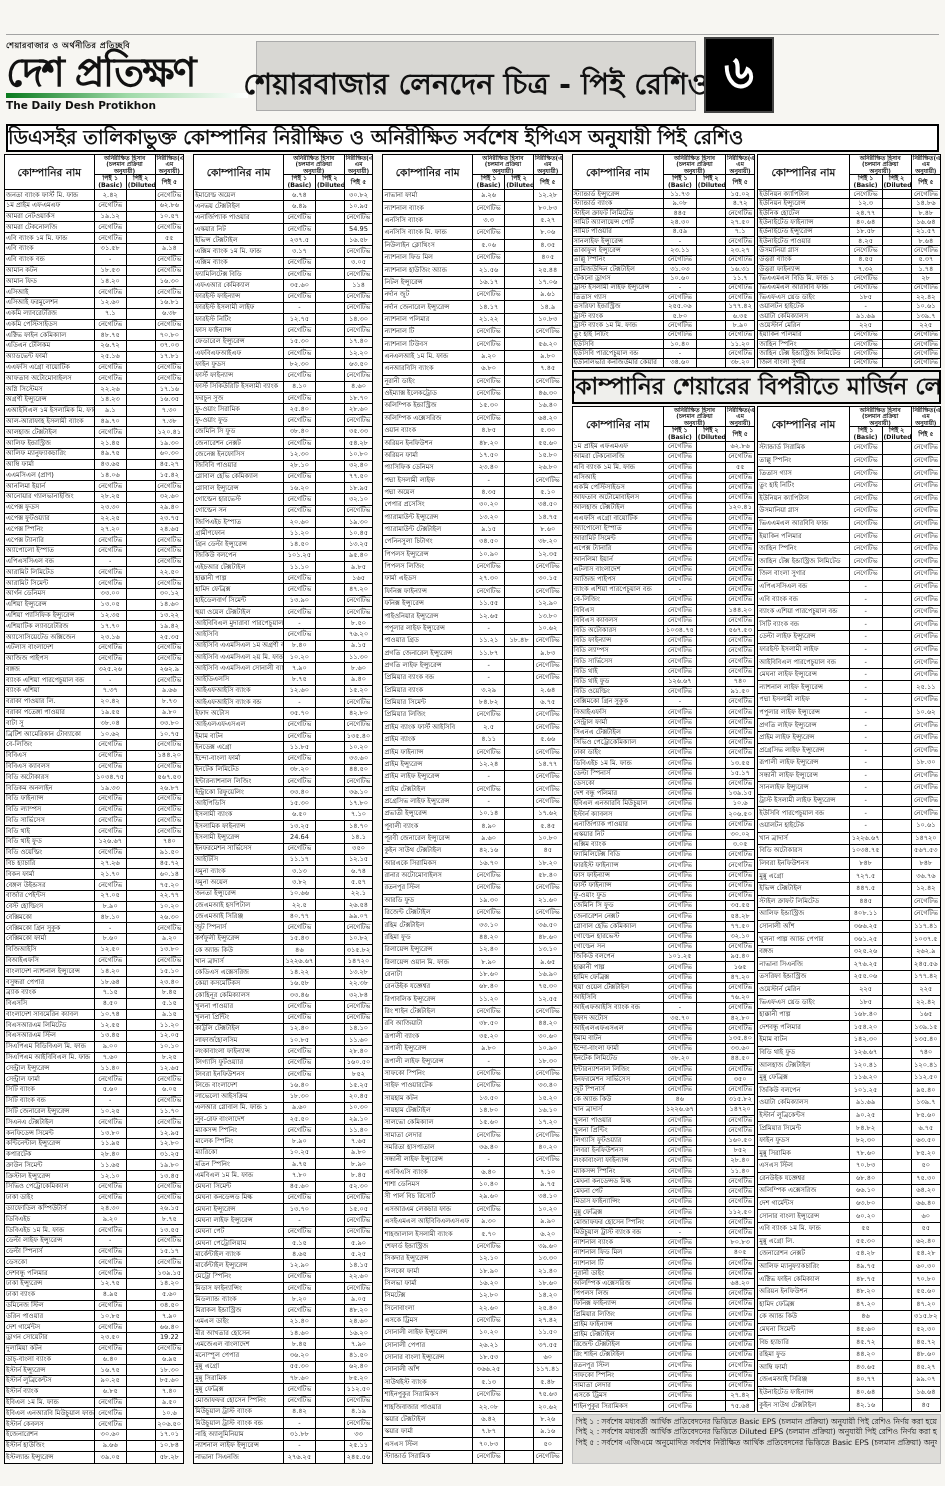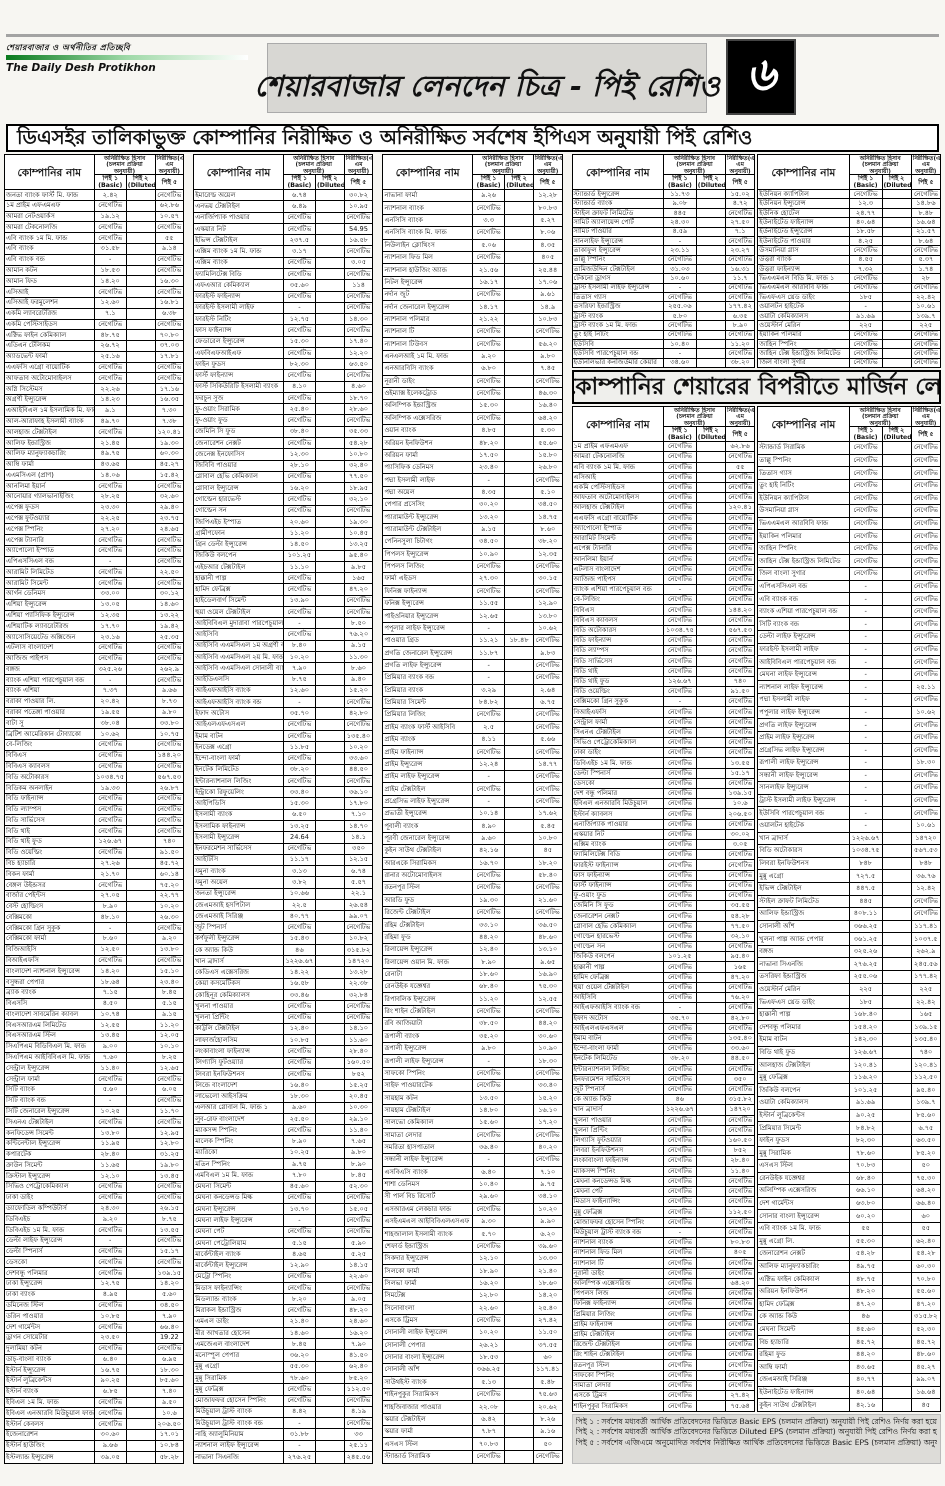--- a/index.html
+++ b/index.html
@@ -4,21 +4,21 @@
 <style>
   html,body{margin:0;padding:0;}
   body{
     width:945px;height:1486px;position:relative;overflow:hidden;
     background:#f7f6f2;color:#111;
     font-family:"DejaVu Sans","Liberation Sans",sans-serif;
   }
   
   .masthead{
     position:absolute;top:34px;left:6px;right:6px;height:86px;
-    border-top:3px solid #a3a3a3;display:flex;align-items:flex-start;gap:19px;font-style:italic;
+    border-top:1px solid #a3a3a3;display:flex;align-items:flex-start;gap:8px;
   }
   .logo{width:242px;padding-top:4px;}
   .logo .tagline{font-size:8px;font-weight:bold;letter-spacing:.5px;}
   .logo .brand{font-size:40px;font-weight:bold;line-height:1.0;letter-spacing:-2px;white-space:nowrap;}
   .logo .bar{height:5px;background:linear-gradient(to right,#0a7a1e,#9fd9a8,#fff);margin-top:1px;}
   .logo .sub{font-size:10.5px;font-weight:bold;text-align:left;margin-top:1px;}
   .title-box{
     width:438px;height:68px;margin-top:6px;background:#d8d7d3;border:1px solid #aaa;
     display:flex;align-items:flex-end;justify-content:center;
   }
@@ -26,21 +26,21 @@
   .date{flex:1;text-align:right;font-size:12px;font-weight:bold;padding-top:36px;white-space:nowrap;}
   .pagebox{
     width:66px;height:72px;background:#000;color:#fff;margin-top:2px;
     display:flex;align-items:center;justify-content:center;
     font-size:46px;font-weight:bold;border:2px solid #444;
   }
   
   .section-bar{
     position:absolute;top:124px;left:6px;right:6px;height:24px;
     background:#fff;border:2px solid #000;
-    font-size:19.5px;font-weight:bold;line-height:24px;padding-left:9px;white-space:nowrap;overflow:hidden;
+    font-size:19.5px;font-weight:bold;line-height:24px;padding-left:0;white-space:nowrap;overflow:hidden;
   }
   
   .main{
     position:absolute;top:154px;left:4px;right:4px;height:1310px;
     display:grid;grid-template-columns:repeat(5,1fr);gap:9px;
   }
   table.pe{
     width:100%;height:100%;border-collapse:collapse;table-layout:fixed;
     background:#fff;border:1.5px solid #000;
   }
@@ -67,20 +67,21 @@
     font-size:7.6px;line-height:1.35;padding:2px 3px;overflow:hidden;
   }
   .footnote div{white-space:nowrap;overflow:hidden;}
 </style>
 </head>
 <body>
 
 <div class="masthead">
   <div class="logo">
     <div class="tagline">শেয়ারবাজার ও অর্থনীতির প্রতিচ্ছবি</div>
+    <div class="brand">দেশ প্রতিক্ষণ</div>
     <div class="bar"></div>
     <div class="sub">The Daily Desh Protikhon</div>
   </div>
   <div class="title-box">
     <div class="t">শেয়ারবাজার লেনদেন চিত্র - পিই রেশিও</div>
   </div>
   <div class="pagebox">৬</div>
 </div>
 
 <div class="section-bar">ডিএসইর তালিকাভুক্ত কোম্পানির নিরীক্ষিত ও অনিরীক্ষিত সর্বশেষ ইপিএস অনুযায়ী পিই রেশিও</div>

